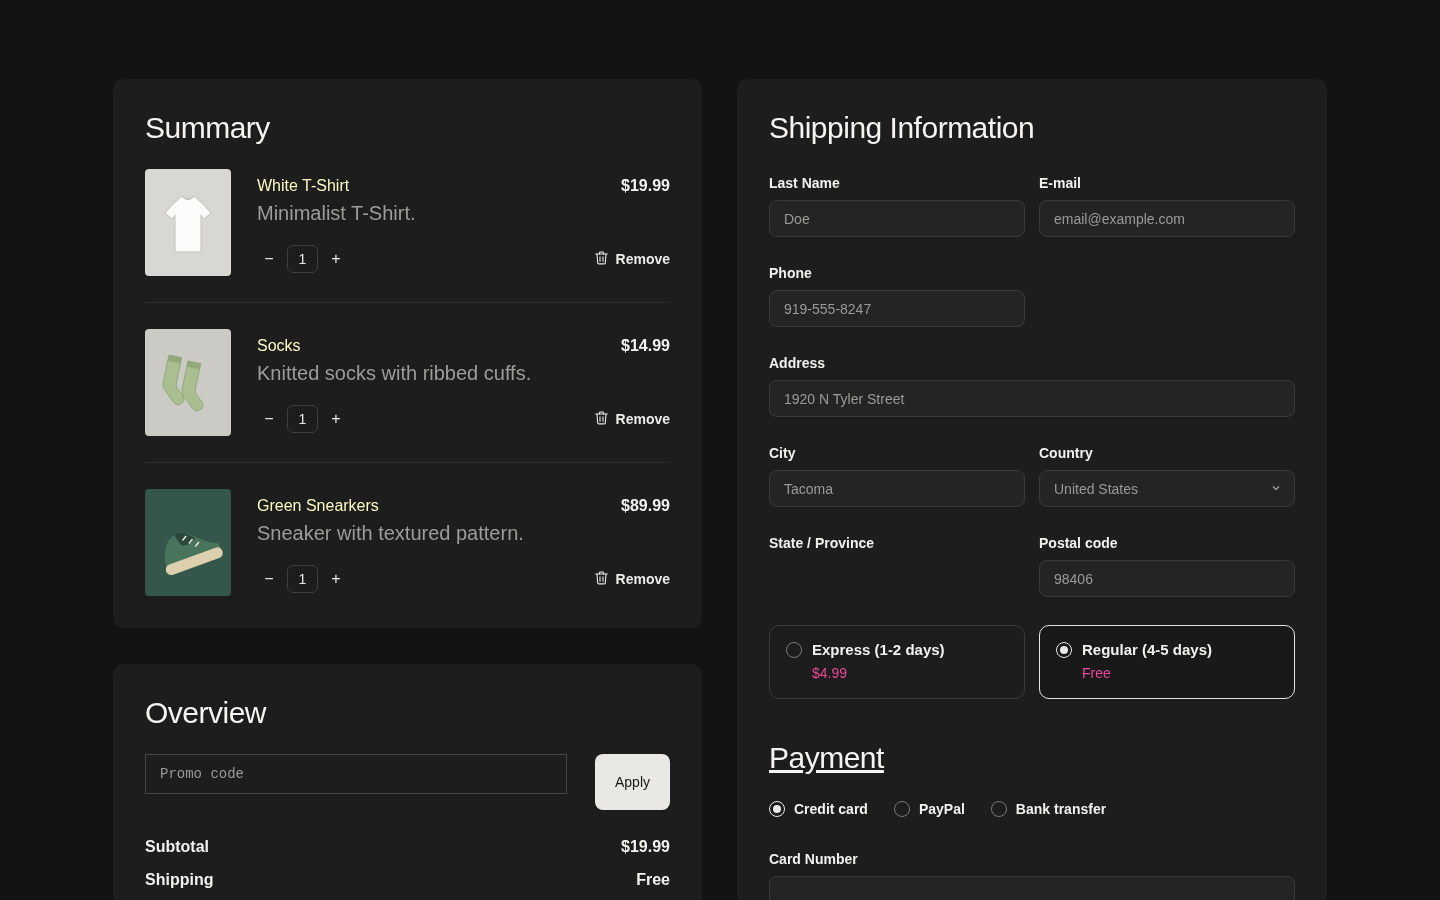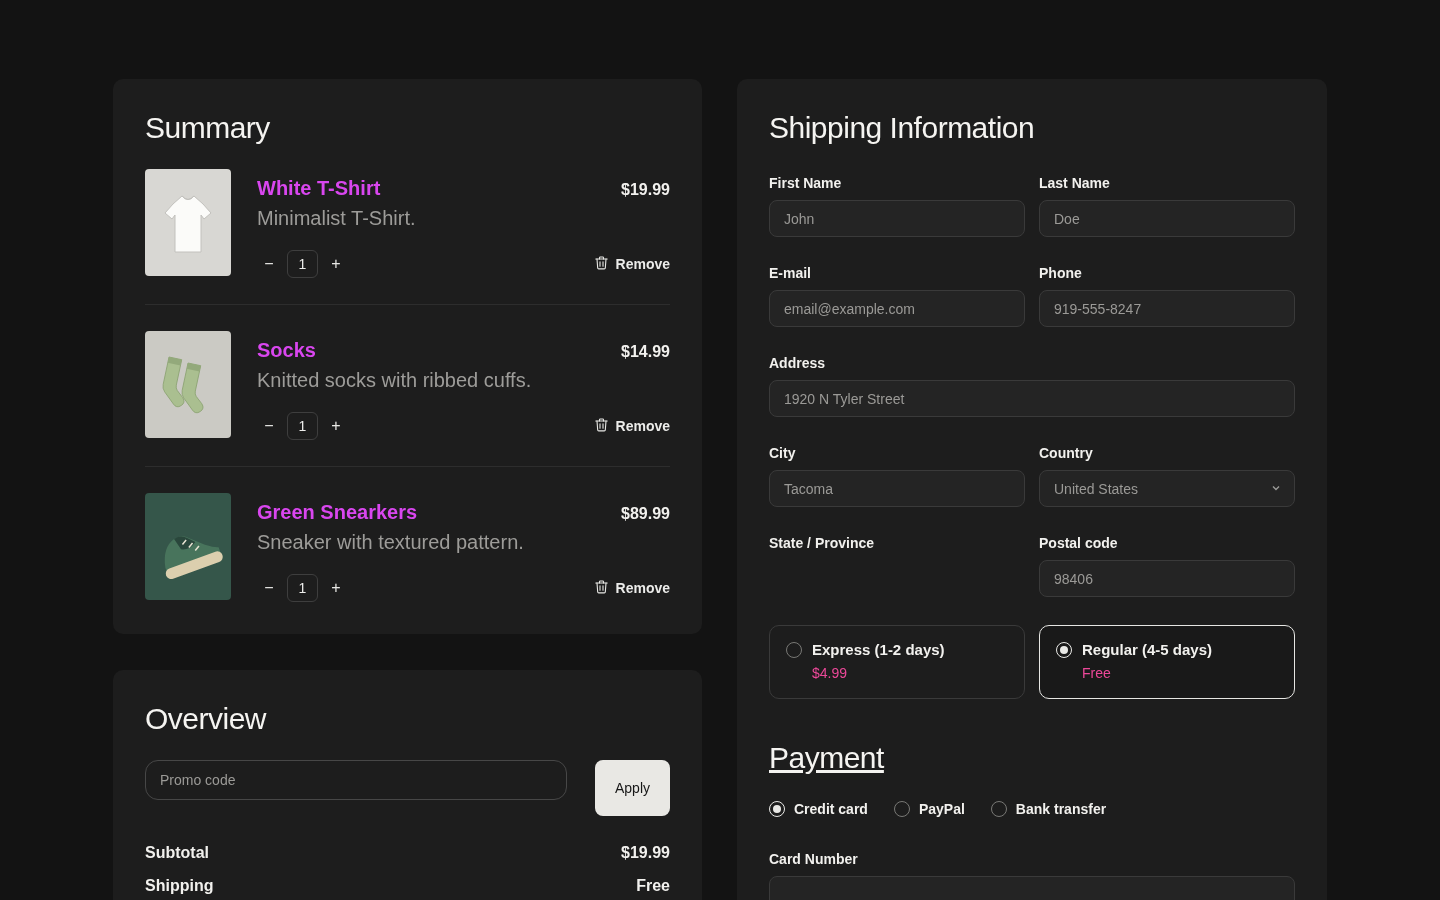--- a/index.html
+++ b/index.html
@@ -17,21 +17,21 @@
     font-size:30px; font-weight:500; letter-spacing:-0.5px; color:#f5f4f1;
     margin-bottom:24px;
   }
 
   
   .item { display:flex; gap:26px; }
   .thumb { width:86px; height:107px; border-radius:4px; overflow:hidden; flex:none; }
   .thumb svg { display:block; width:86px; height:107px; }
   .item-body { flex:1; padding-top:8px; }
   .item-head { display:flex; justify-content:space-between; align-items:baseline; }
-  .item-name { font-size:20px; font-weight:700; color:#d946ef; }
+  .item-name { font-size:16px; font-weight:400; color:#fef9c3; }
   .item-price { font-size:16px; font-weight:700; color:#f2f1ee; }
   .item-desc { font-size:20px; color:#9d9c99; margin-top:7px; }
   .item-controls { display:flex; justify-content:space-between; align-items:center; margin-top:20px; }
   .stepper { display:flex; align-items:center; gap:6px; }
   .step-btn {
     width:24px; height:28px; background:none; border:none; color:#e9e9e6;
     font-size:16px; cursor:pointer; font-family:inherit;
   }
   .qty {
     min-width:31px; height:28px; border:1px solid #3e3e3e; border-radius:6px;
@@ -39,22 +39,22 @@
   }
   .remove-btn {
     display:flex; align-items:center; gap:8px; background:none; border:none;
     color:#ececea; font-size:14px; font-weight:700; cursor:pointer; font-family:inherit;
   }
   .divider { height:1px; background:#2d2d2d; margin:26px 0; }
 
   
   .promo-row { display:flex; gap:12px; }
   .promo-input {
-    flex:1; height:40px; background:transparent; border:1px solid #474747; border-radius:13px;
-    padding:0 14px; color:#e9e9e6; font-size:14px; font-family:Liberation Sans, sans-serif; outline:none;
+    flex:1; height:40px; background:transparent; border:1px solid #474747; border-radius:0;
+    padding:0 14px; color:#e9e9e6; font-size:14px; font-family:Liberation Mono, monospace; outline:none;
   }
   .promo-input::placeholder { color:#9b9a97; }
   .apply-btn {
     height:56px; padding:0 20px; background:#e9e8e4; color:#171717; border:none;
     border-radius:8px; font-size:14px; font-weight:500; cursor:pointer; font-family:inherit;margin-left:16px;
   }
   .totals { margin-top:28px; }
   .total-row { display:flex; justify-content:space-between; align-items:center; margin-bottom:15px; }
   .total-label { font-size:16px; font-weight:700; color:#f2f1ee; }
   .total-value { font-size:16px; font-weight:700; color:#f2f1ee; }
@@ -254,24 +254,20 @@
       </div>
     </div>
   </div>
 
   <div class="col-right">
     <div class="panel">
       <div class="panel-title">Shipping Information</div>
 
       <div class="form-grid">
         <div class="field">
-          <label class="field-label">First Name</label>
-          <input class="text-input" type="text" placeholder="John" style="">
-        </div>
-        <div class="field">
           <label class="field-label">Last Name</label>
           <input class="text-input" type="text" placeholder="Doe" style="">
         </div>
 
         <div class="field">
           <label class="field-label">E-mail</label>
           <input class="text-input" type="text" placeholder="email@example.com" style="">
         </div>
         <div class="field">
           <label class="field-label">Phone</label>

